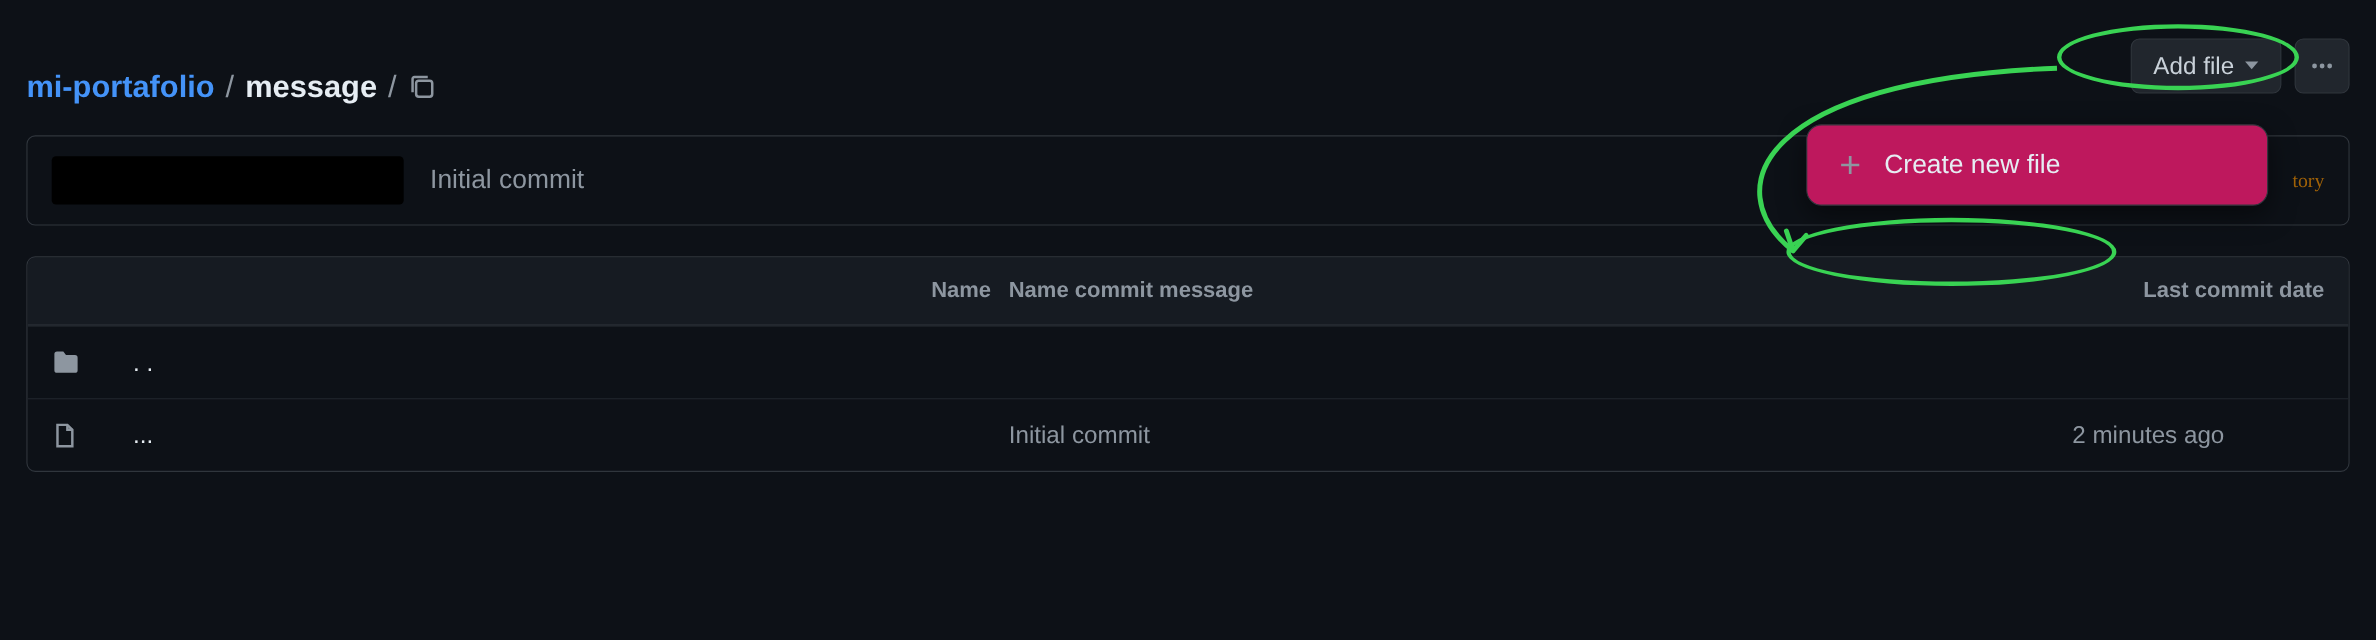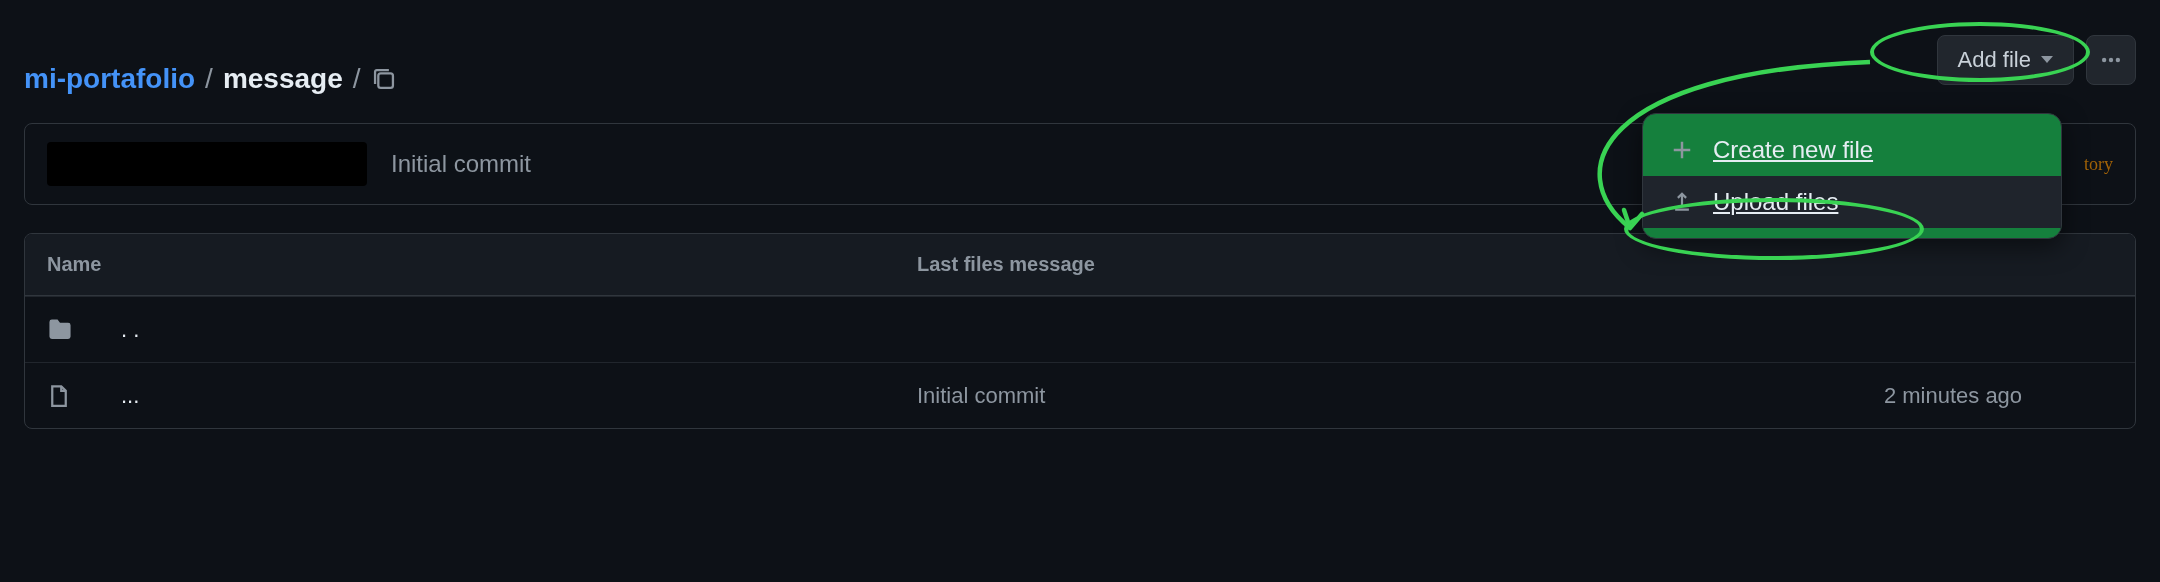--- a/index.html
+++ b/index.html
@@ -80,28 +80,27 @@
     margin-left: auto;
     color: #a16207;
     font-size: 18px;
     font-family: Liberation Serif, serif;
   }
 
   
   .dropdown {
     position: absolute;
     right: 74px; top: 78px;
-    background: #15803d;
+    background: #be185d;
     border: 1px solid #30363d;
     border-radius: 14px;
     padding: 10px 0;
     width: 420px;
     z-index: 20;
     box-shadow: 0 8px 24px rgba(0,0,0,0.5);
-    text-decoration: underline;
   }
   .dropdown-item {
     display: flex;
     align-items: center;
     gap: 18px;
     padding: 12px 28px;
     font-size: 24px;
     color: #e6edf3;
     cursor: pointer;
   }
@@ -122,21 +121,21 @@
     gap: 16px;
   }
   .ft-head {
     background: #161b22;
     color: #8d96a0;
     font-size: 20px;
     font-weight: 600;
     height: 62px;
     border-bottom: 1px solid #30363d;
   }
-  .ft-head .col-name { grid-column: 1 / span 2; }
+  .ft-head .col-name { grid-column: 1 / span 2; text-align: right; }
   .ft-row {
     height: 66px;
     font-size: 22px;
     color: #e6edf3;
     border-top: 1px solid #21262d;
   }
   .ft-row:first-of-type { border-top: none; }
   .ft-row .msg, .ft-row .date { color: #8d96a0; }
   .ft-row .date { text-align: center; }
   .file-ico { color: #8d96a0; display: inline-flex; }
@@ -200,42 +199,35 @@
 
     <div class="dropdown">
       <div class="dropdown-item">
         <span class="ico">
           <svg width="22" height="22" viewBox="0 0 16 16" fill="none" stroke="#8d96a0" stroke-width="1.8">
               <path d="M8 2v12M2 8h12"></path>
             </svg>
         </span>
         <span>Create new file</span>
       </div>
-      <div class="dropdown-item highlight">
-        <span class="ico">
-          <svg width="22" height="22" viewBox="0 0 16 16" fill="none" stroke="#8d96a0" stroke-width="1.6">
-            <path d="M8 11V2M5 5l3-3 3 3M3 13.5h10"></path>
-          </svg>
-        </span>
-        <span>Upload files</span>
-      </div>
     </div>
   </div>
 </div>
 
 <div class="commit-bar">
   <div class="avatar-block"></div>
   <span class="commit-msg">Initial commit</span>
   <span class="history-link">tory</span>
 </div>
 
 <div class="file-table">
   <div class="ft-head">
     <div class="col-name">Name</div>
-    <div>Last files message</div>
+    <div>Name commit message</div>
+    <div style="text-align:right">Last commit date</div>
   </div>
 
   <div class="ft-row">
     <span class="file-ico">
       <svg width="26" height="26" viewBox="0 0 16 16" fill="#8d96a0">
           <path d="M1.5 3A1.5 1.5 0 0 1 3 1.5h3.5l1.5 2H13A1.5 1.5 0 0 1 14.5 5v7A1.5 1.5 0 0 1 13 13.5H3A1.5 1.5 0 0 1 1.5 12z"></path>
         </svg>
     </span>
     <span>. .</span>
     <span class="msg"></span>

